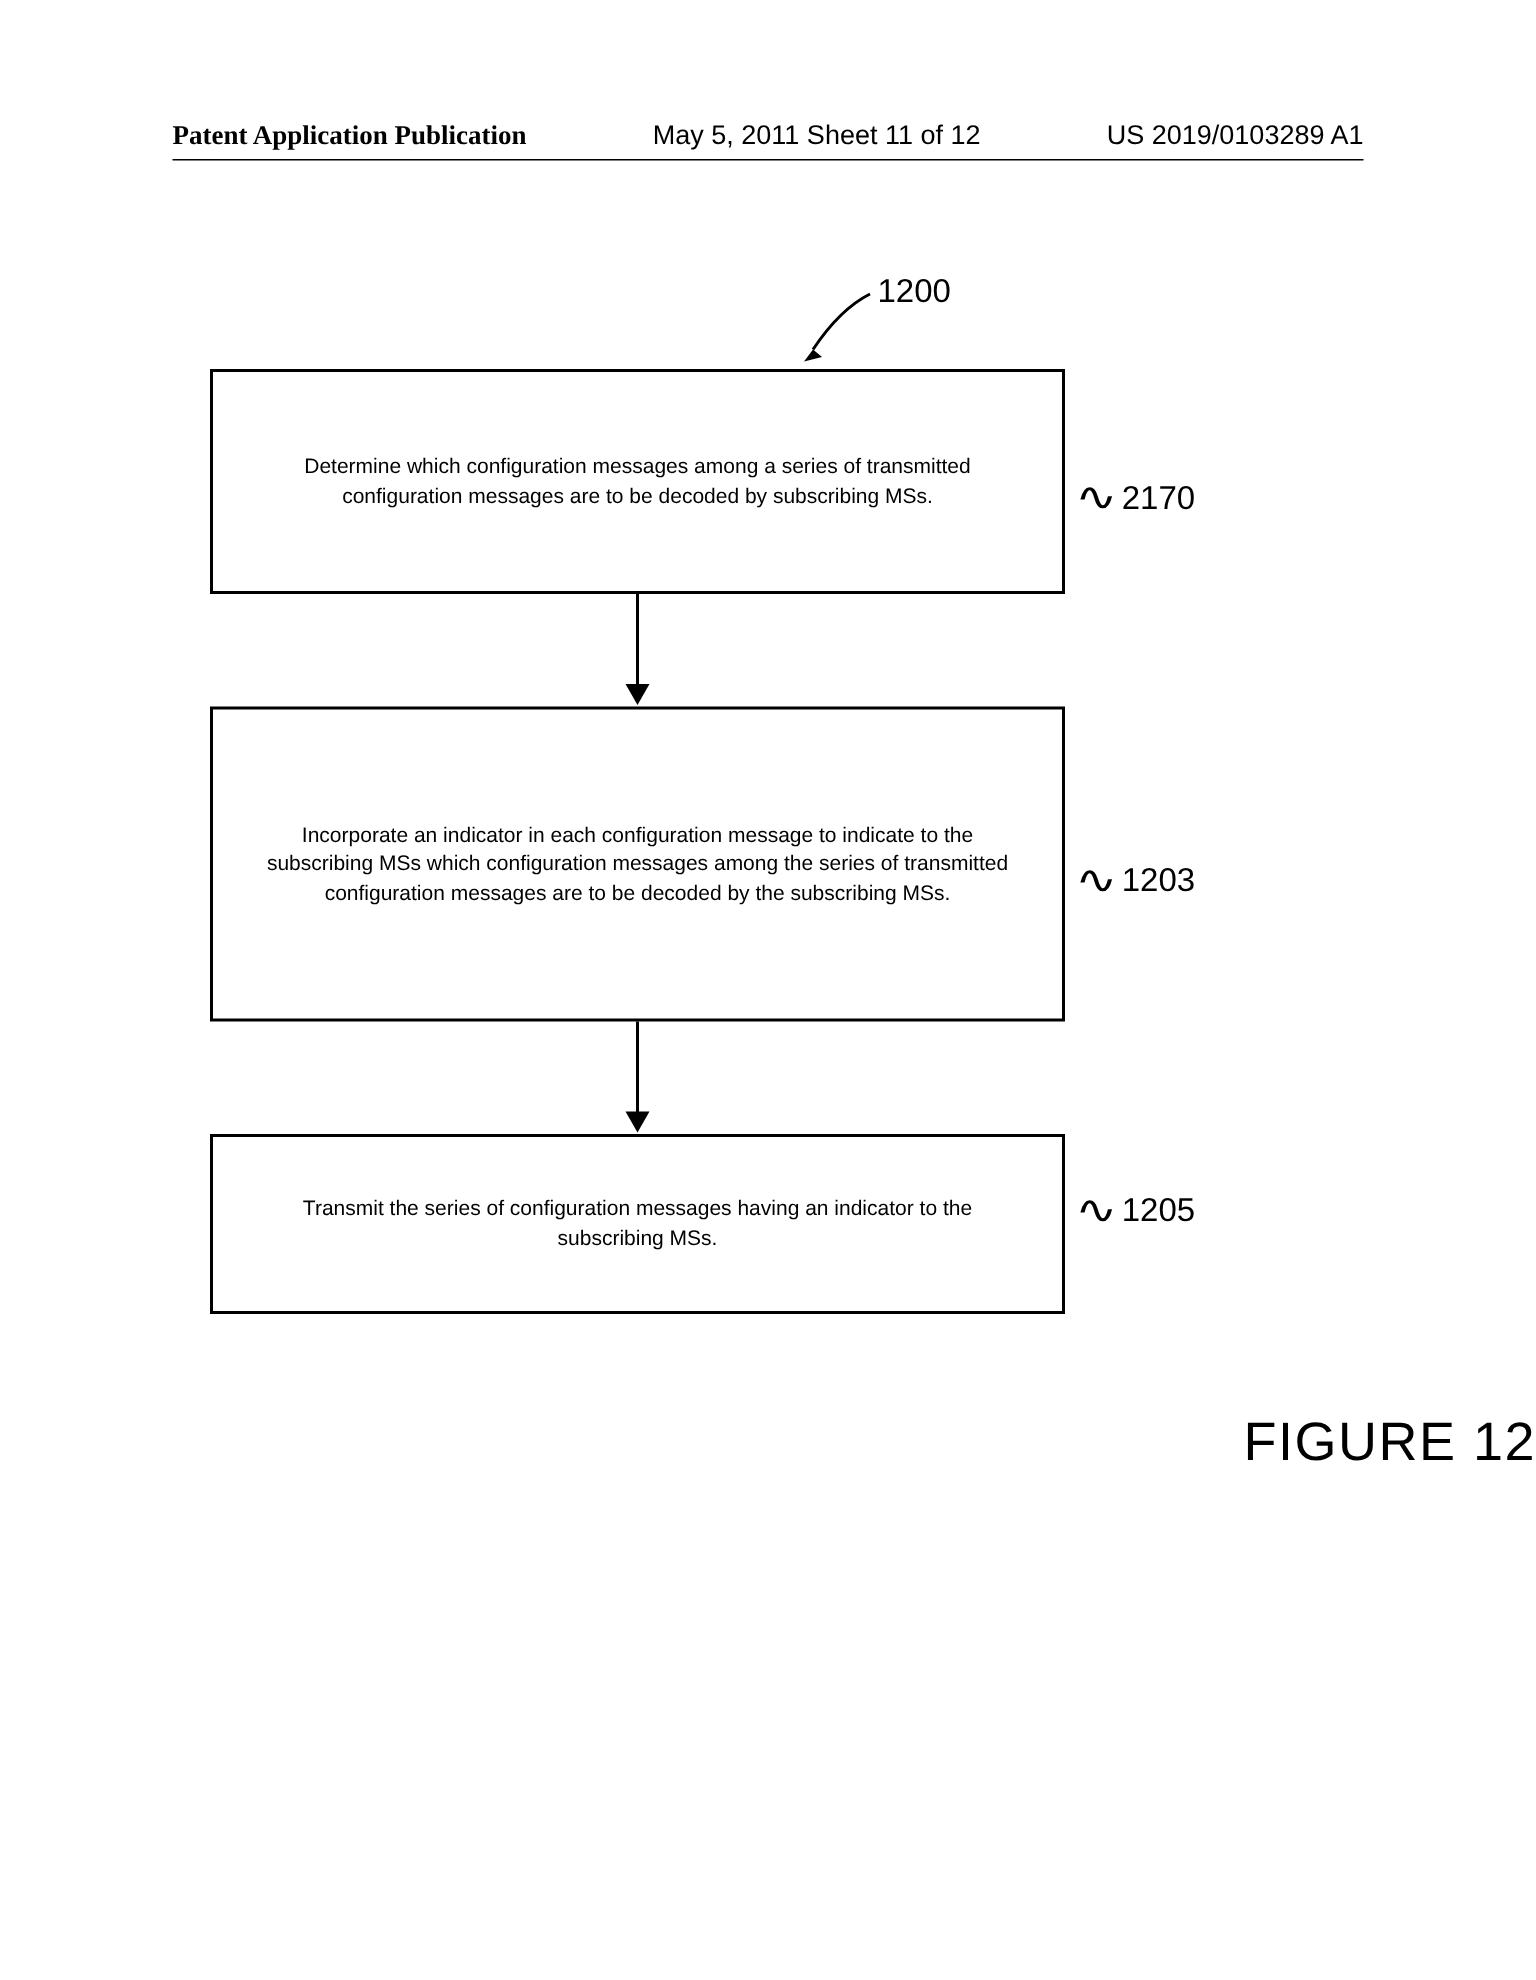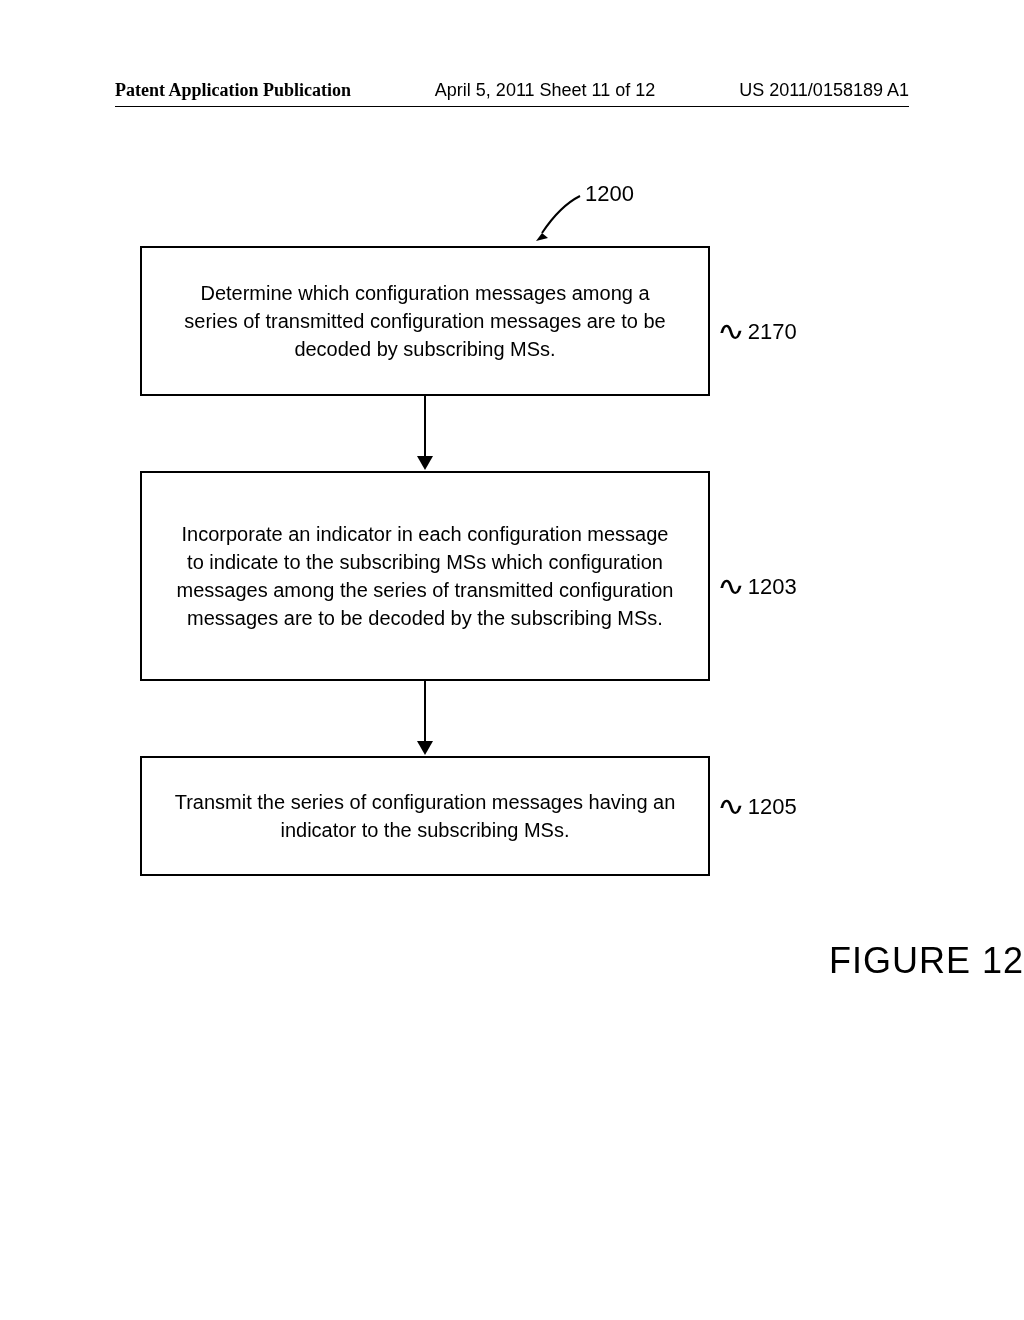--- a/index.html
+++ b/index.html
@@ -70,21 +70,21 @@
       position: absolute;
       top: -35px;
       left: 445px;
       font-size: 22px;
     }
     
     .box {
       border: 2px solid #000;
       padding: 25px 30px;
       text-align: center;
-      font-size: 20px;
+      font-size: 14px;
       line-height: 1.4;
       width: 570px;
       position: relative;
       background: white;
     }
     
     .box-1201 {
       margin-top: 30px;
       height: 150px;
       display: flex;
@@ -172,22 +172,22 @@
       text-align: right;
       font-size: 36px;
       letter-spacing: 1px;
     }
   </style>
 </head>
 <body>
 
 <div class="header">
   <span class="header-left">Patent Application Publication</span>
-  <span class="header-center">April 5, 2011  Sheet 11 of 12</span>
-  <span class="header-right">US 2011/0158189 A1</span>
+  <span class="header-center">May 5, 2011  Sheet 11 of 12</span>
+  <span class="header-right">US 2019/0103289 A1</span>
 </div>
 <div class="header-divider"></div>
 
 <div class="diagram-container">
 
   <div class="ref-pointer">
     <svg class="ref-arrow-svg" viewBox="0 0 60 55">
       <path d="M 50 5 Q 30 15 12 42" stroke="#000" stroke-width="2" fill="none"></path>
       <polygon points="12,42 6,50 18,47" fill="#000"></polygon>
     </svg>

